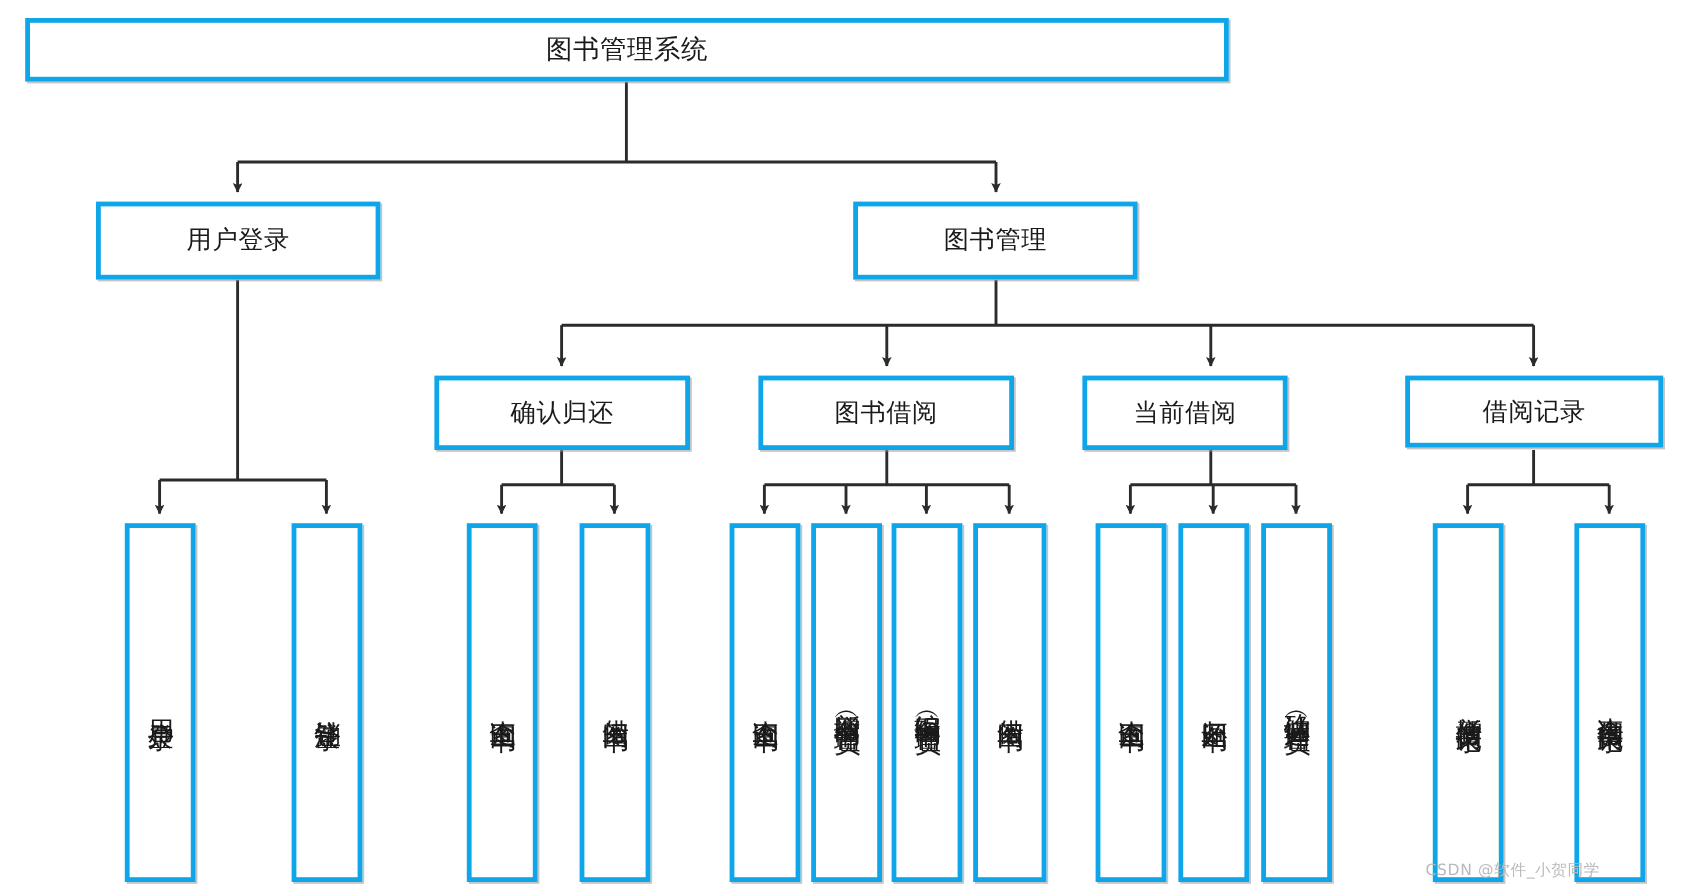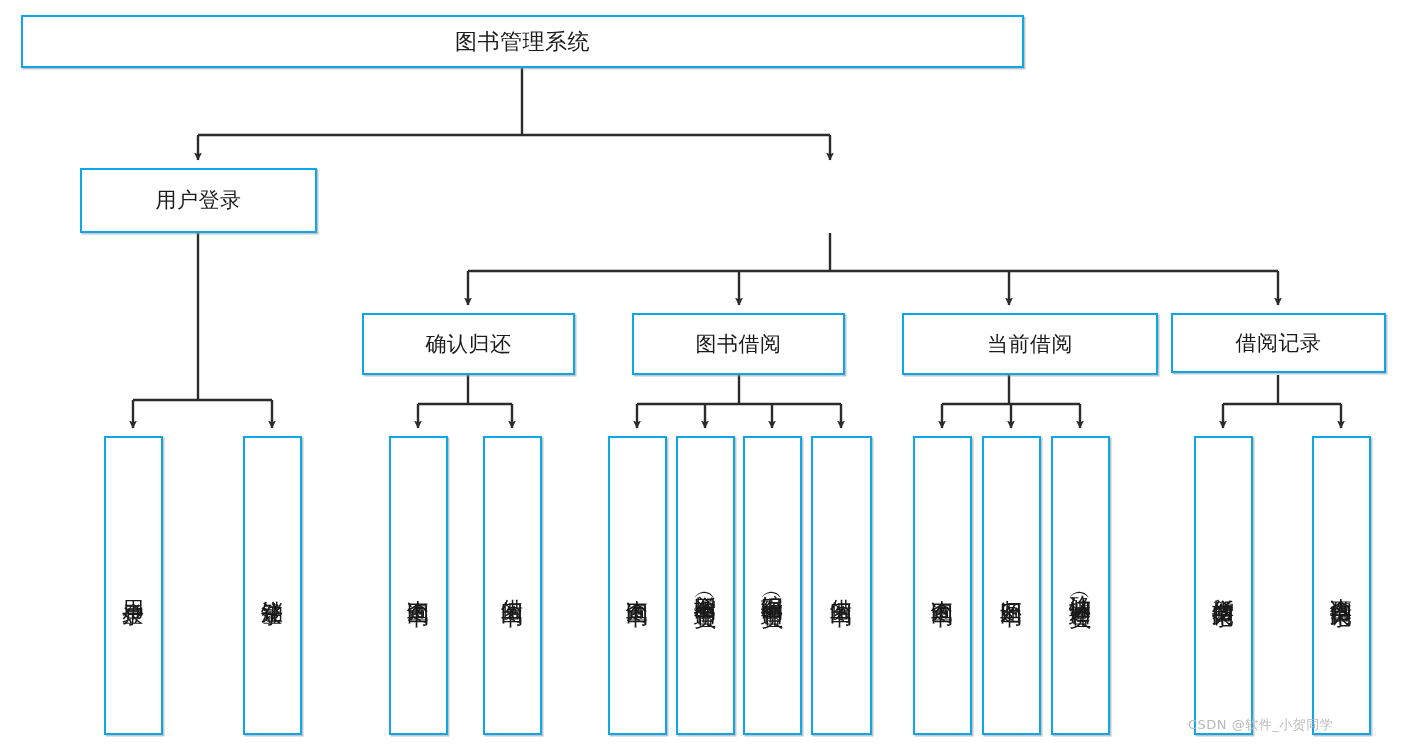--- a/index.html
+++ b/index.html
@@ -21,21 +21,21 @@
   #edges-layer {
     position: absolute;
     left: 0;
     top: 0;
     width: 1405px;
     height: 747px;
   }
   .node {
     position: absolute;
     box-sizing: border-box;
-    border: 2px solid #0ea5e9;
+    border: 4px solid #0ea5e9;
     background: #ffffff;
     display: flex;
     align-items: center;
     justify-content: center;
     color: #1a1a1a;
     box-shadow: 1.5px 1.5px 0 rgba(150,150,150,0.55);
   }
   .node .label {
     display: block;
     text-align: center;
@@ -131,28 +131,31 @@
     </g>
   </svg>
 
   <div class="node horiz root" style="left:21px; top:15px; width:1003px; height:53px;">
     <span class="label">图书管理系统</span>
   </div>
 
   <div class="node horiz" style="left:80px; top:168px; width:237px; height:65px;">
     <span class="label">用户登录</span>
   </div>
+  <div class="node horiz" style="left:711px; top:168px; width:237px; height:65px;">
+    <span class="label">图书管理</span>
+  </div>
 
   <div class="node horiz" style="left:362px; top:313px; width:213px; height:62px;">
     <span class="label">确认归还</span>
   </div>
   <div class="node horiz" style="left:632px; top:313px; width:213px; height:62px;">
     <span class="label">图书借阅</span>
   </div>
-  <div class="node horiz" style="left:902px; top:313px; width:256px; height:62px;">
+  <div class="node horiz" style="left:902px; top:313px; width:171px; height:62px;">
     <span class="label">当前借阅</span>
   </div>
   <div class="node horiz" style="left:1171px; top:313px; width:215px; height:60px;font-family:Liberation Serif, serif;">
     <span class="label">借阅记录</span>
   </div>
 
   <div class="node vert" style="left:104px; top:436px; width:59px; height:299px;">
     <span class="label">用户登录</span>
   </div>
   <div class="node vert" style="left:243px; top:436px; width:59px; height:299px;">

